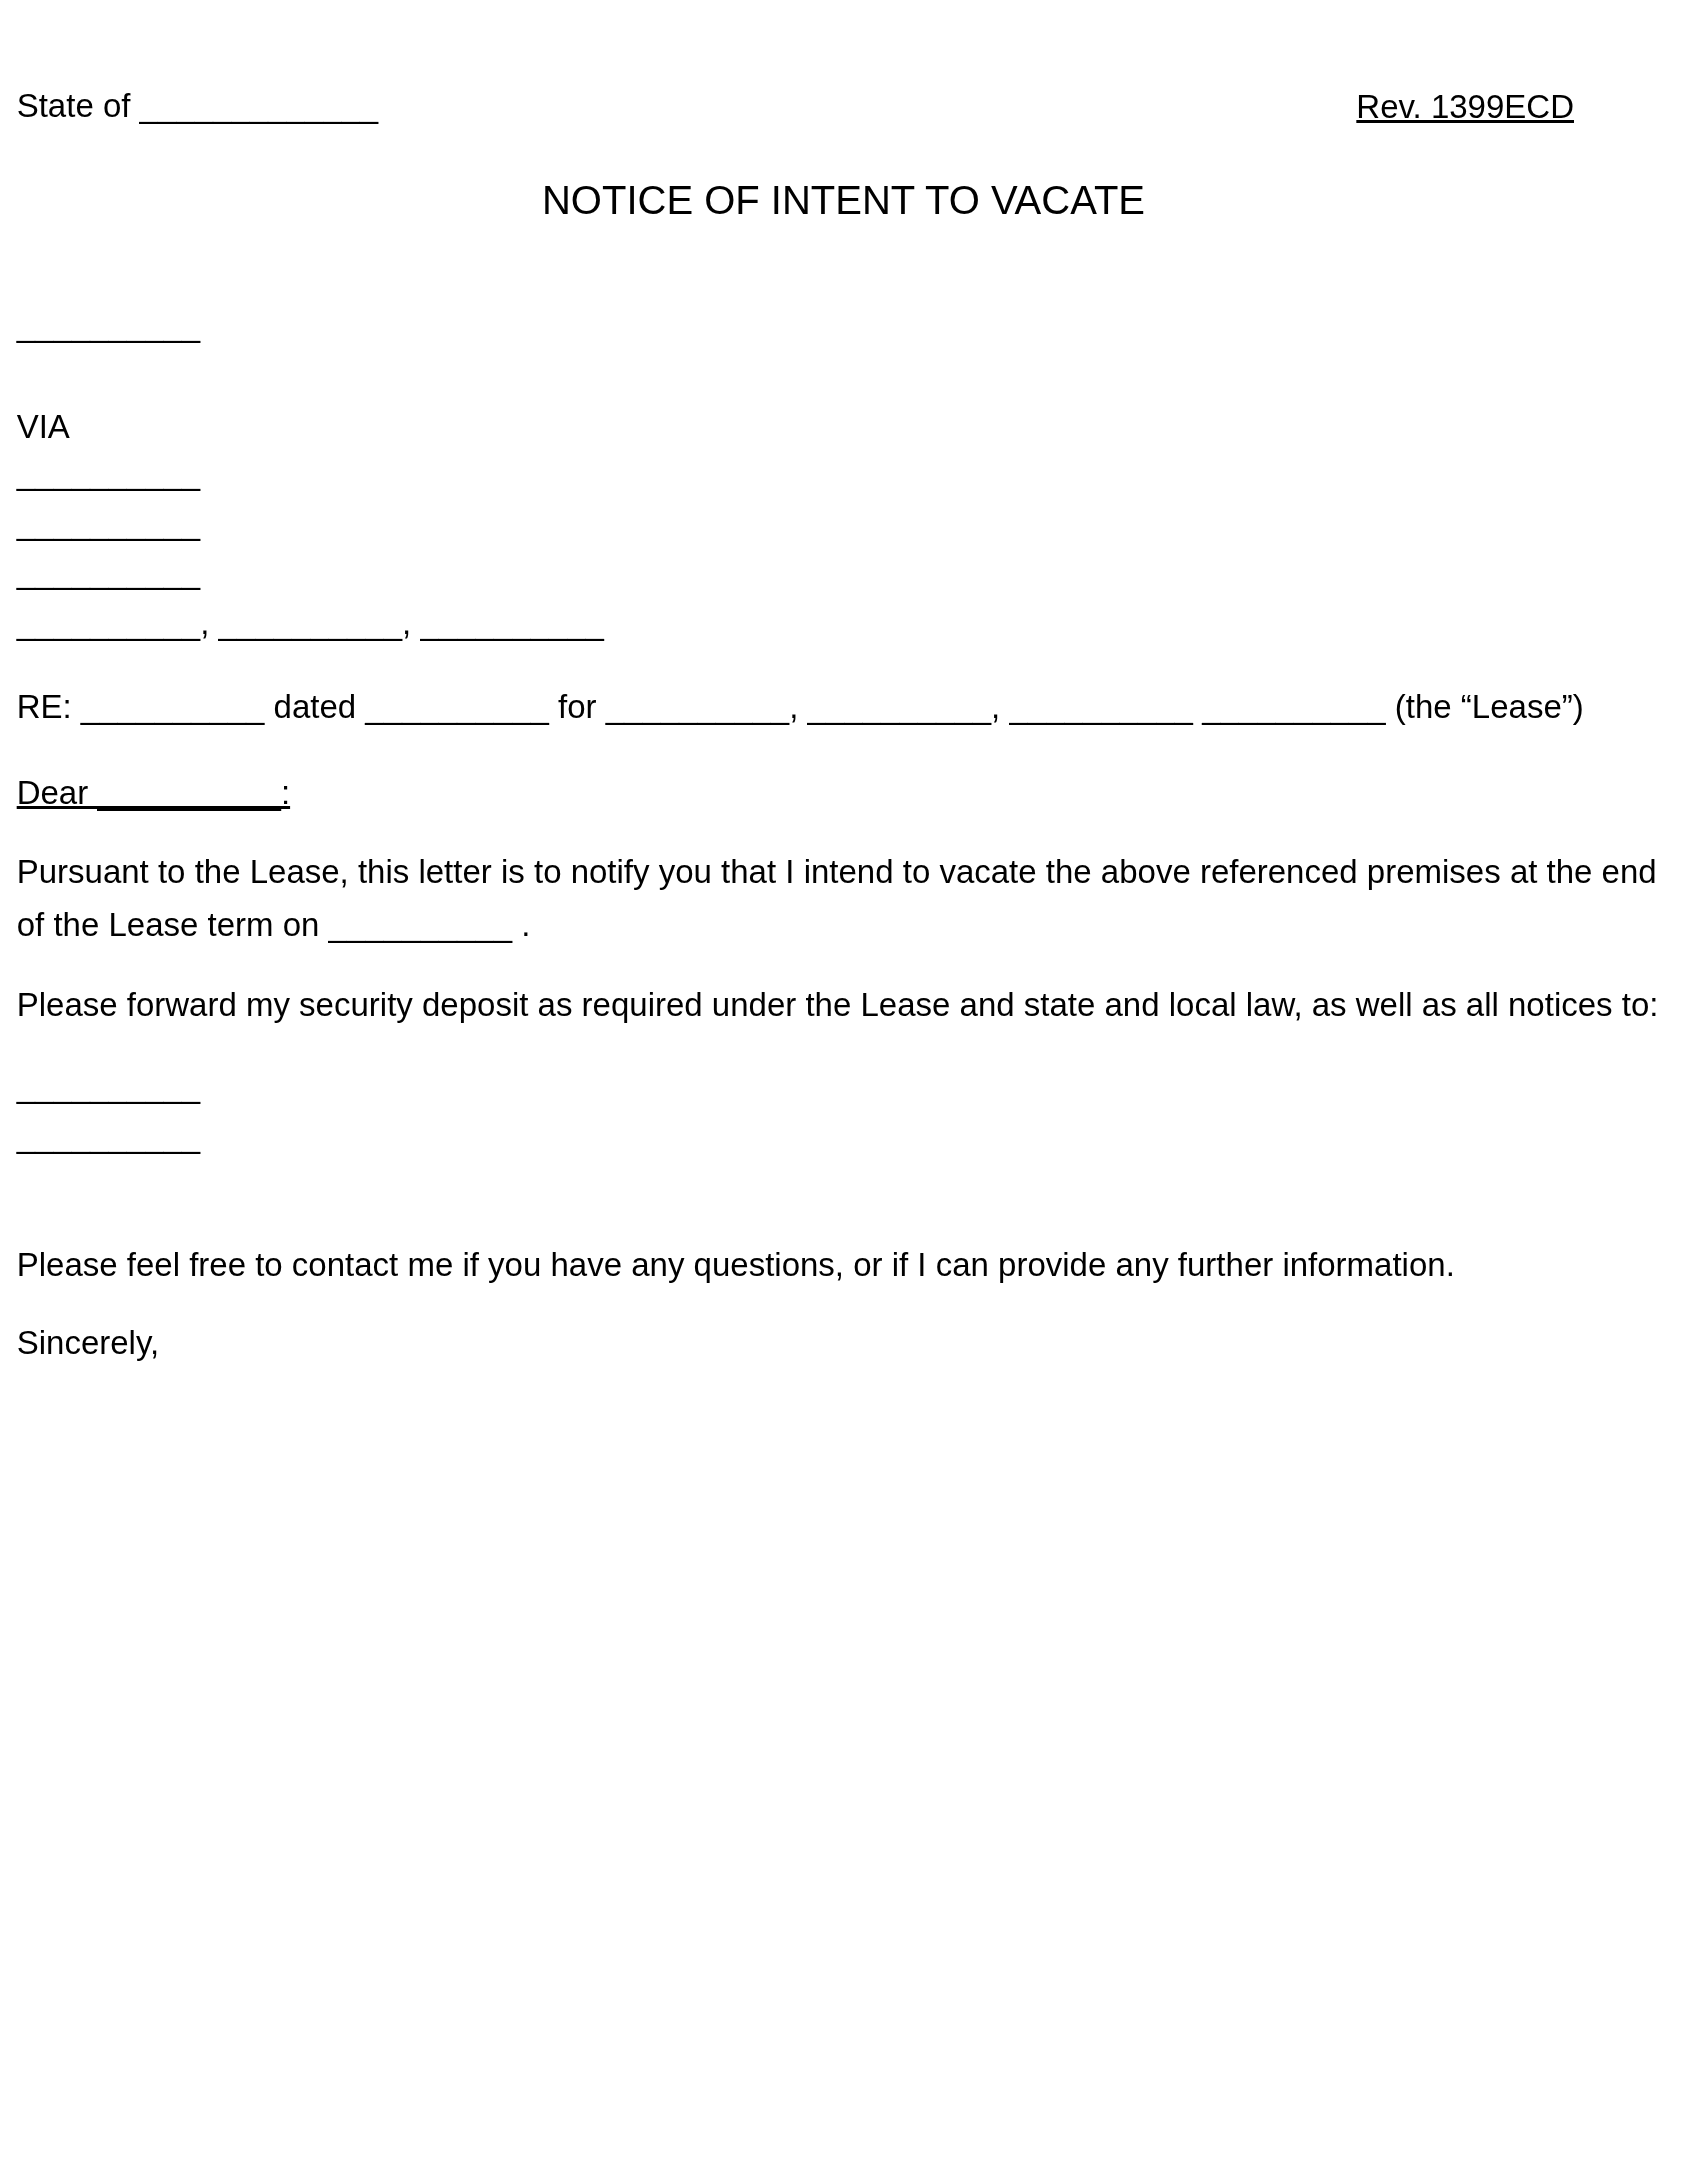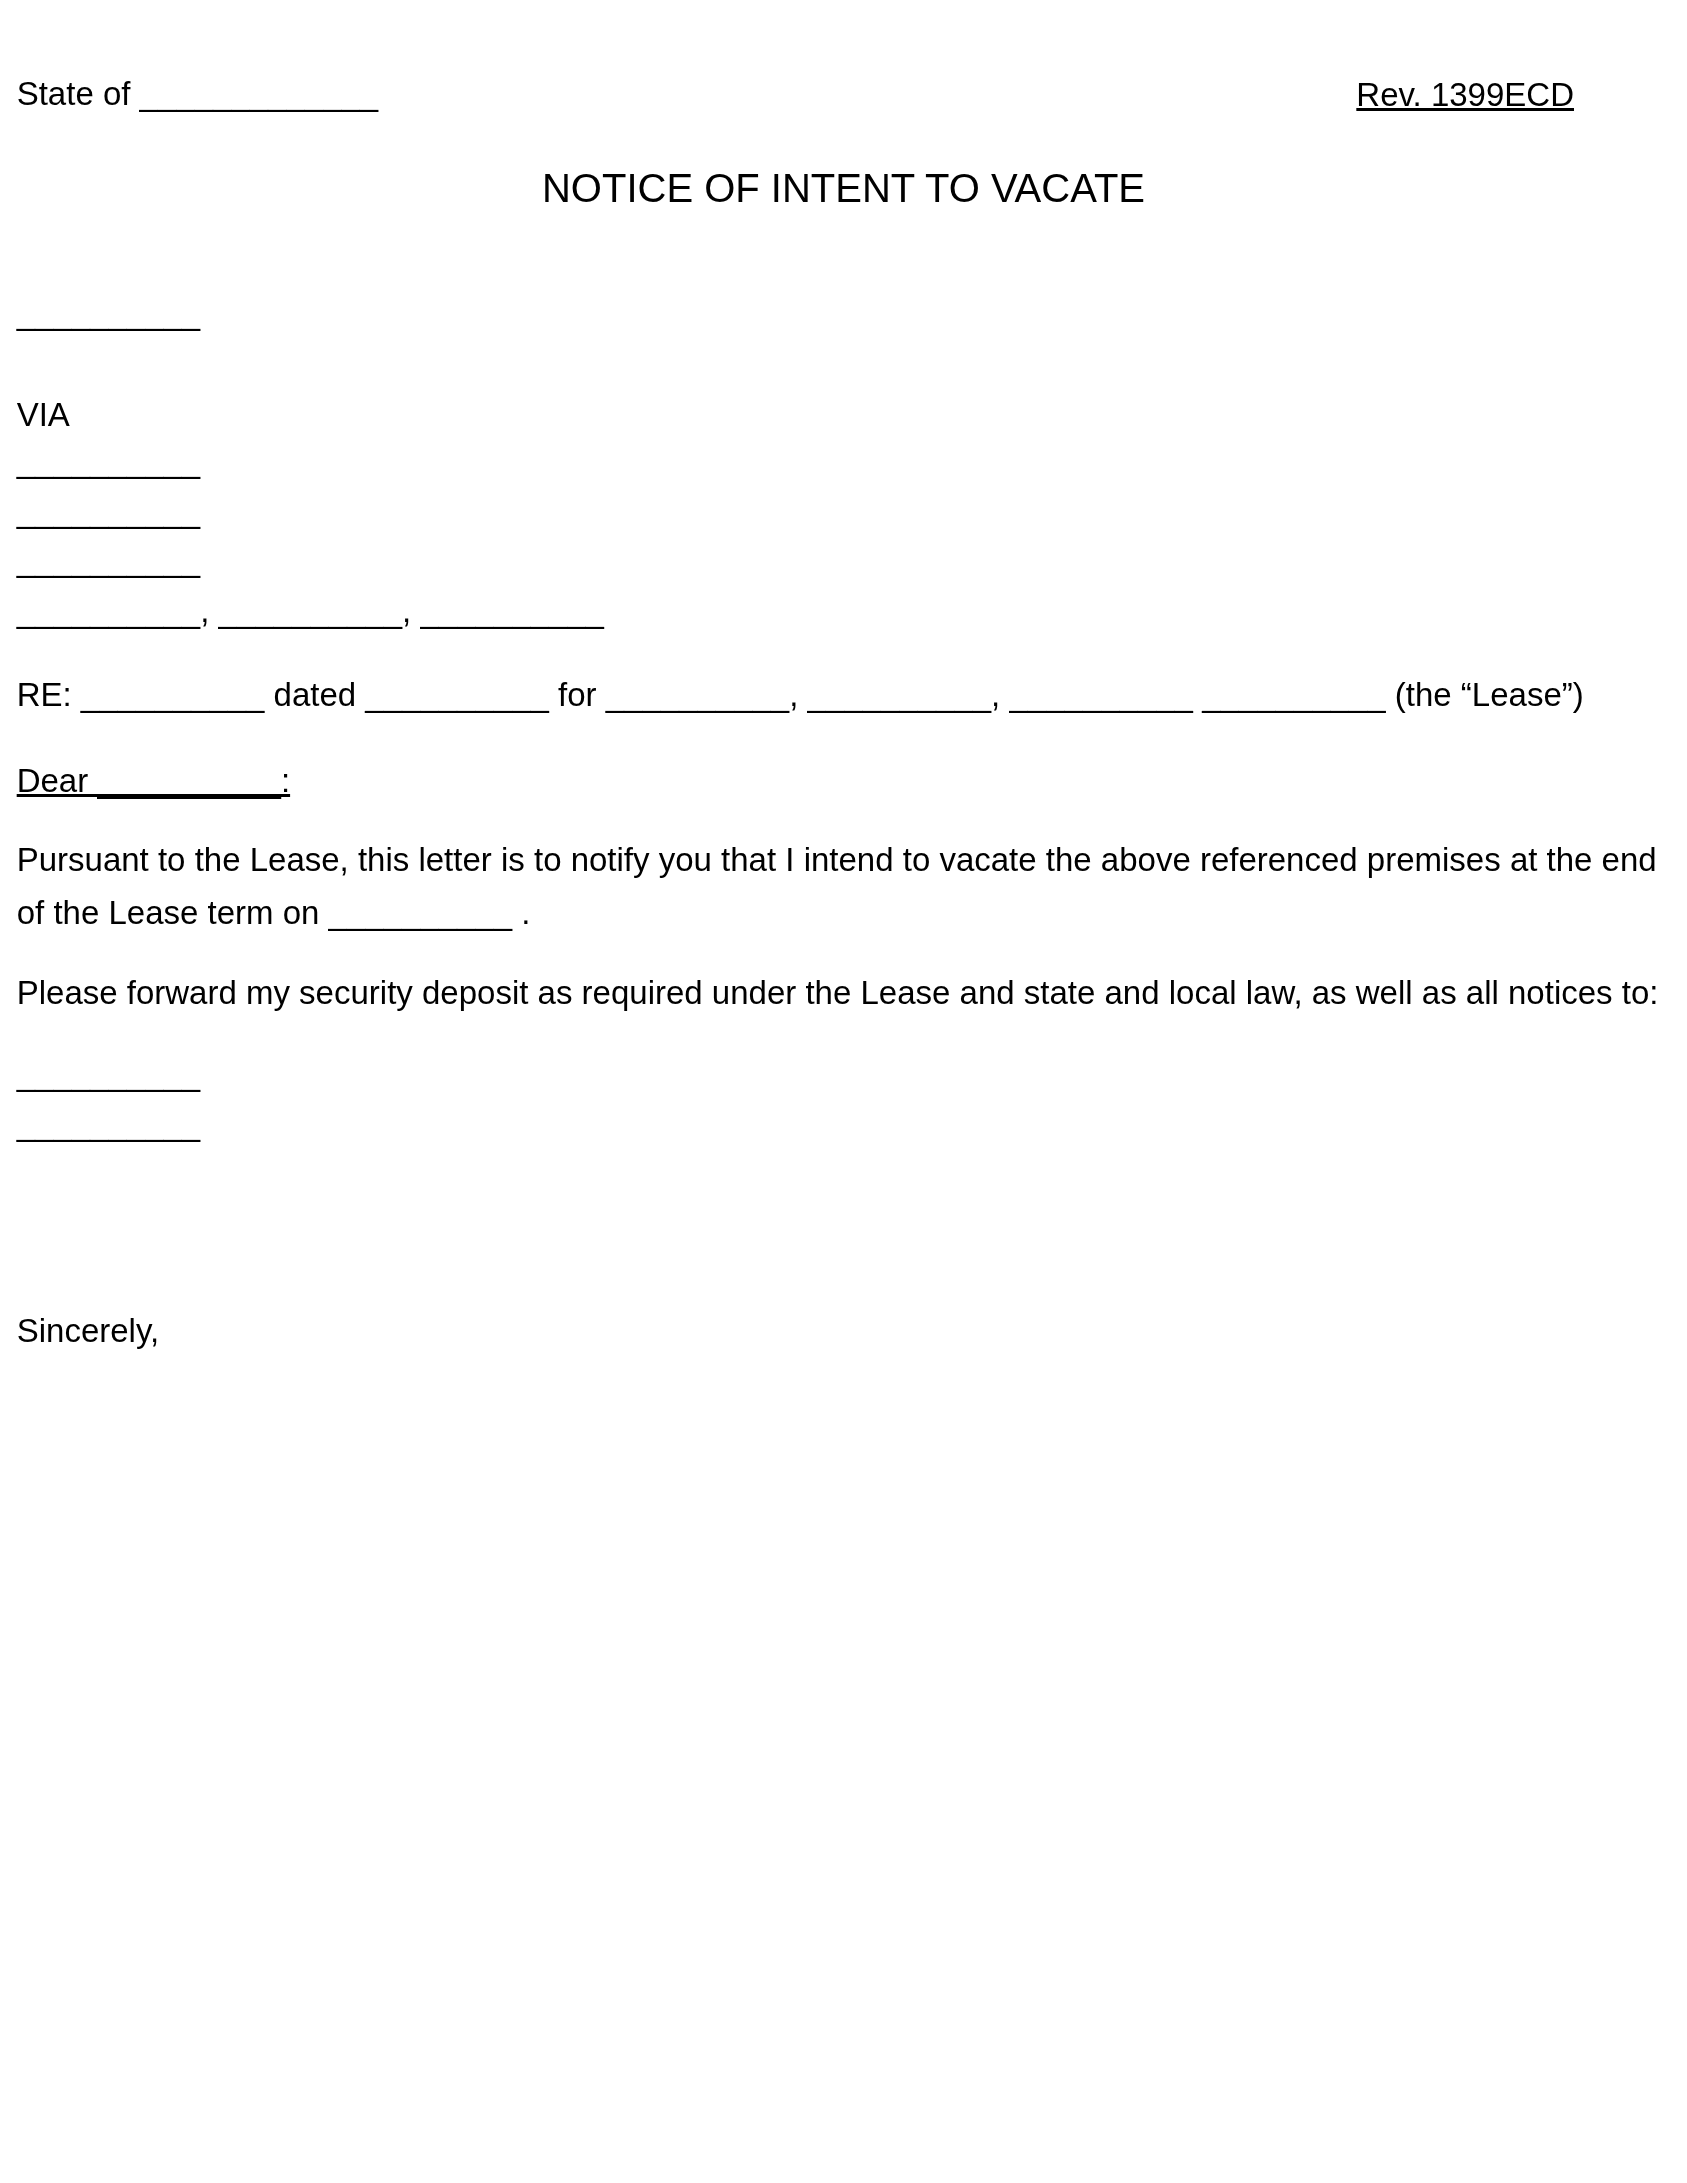--- a/index.html
+++ b/index.html
@@ -9,21 +9,21 @@
   body {
     width: 1687px;
     height: 2183px;
     background: #ffffff;
     overflow: hidden;
     position: relative;
     font-family: "Liberation Sans", sans-serif;
   }
   .page {
     position: absolute;
-    left: 0; top: 0;
+    left: 0; top: 12px;
     width: 1687px;
     height: 1832px;
     background: #ffffff;
     color: #000000;
   }
   .line {
     position: absolute;
     left: 16.7px;
     font-size: 33px;
     line-height: 1.2;
@@ -90,17 +90,18 @@
 
   <div class="line" id="intent-2">of the Lease term on __________ .</div>
 
   <div class="line" id="deposit-para">Please forward my security deposit as required under the Lease and state and local law, as well as all notices to:</div>
 
   <div class="line" id="fwd-addr1">__________</div>
 
   <div class="line" id="fwd-addr2">__________</div>
 
 
+  <div class="line" id="contact-para">Please feel free to contact me if you have any questions, or if I can provide any further information.</div>
 
   <div class="line" id="closing">Sincerely,</div>
 
 </div>
 
 
 </body></html>

